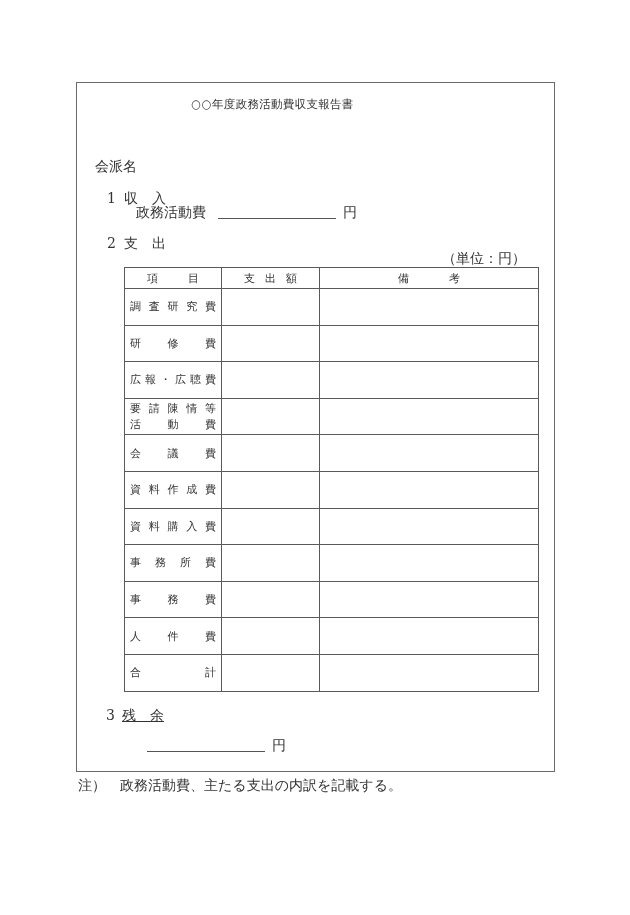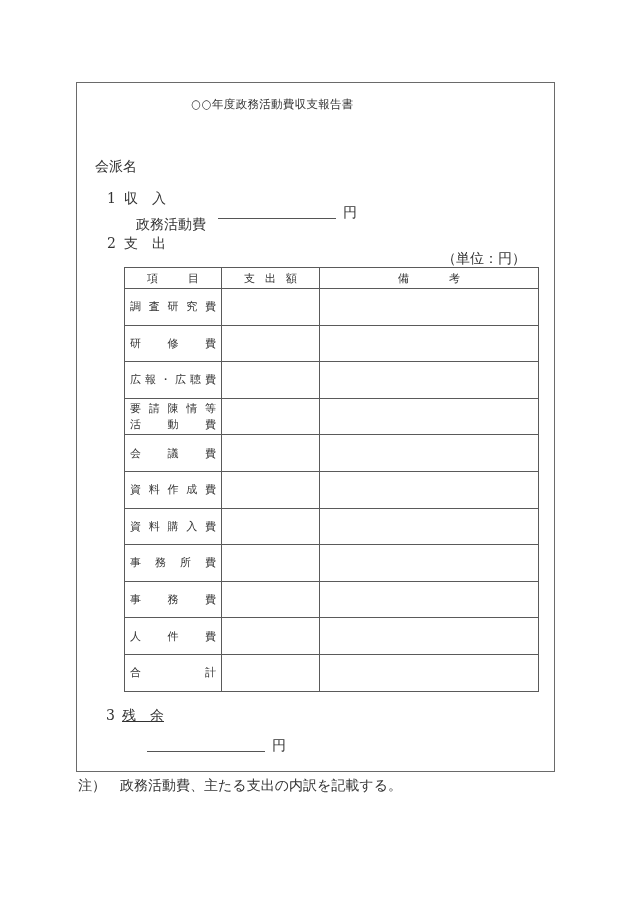--- a/index.html
+++ b/index.html
@@ -36,21 +36,21 @@
 <body>
 
 <div class="frame"></div>
 
 <div class="txt title">○○年度政務活動費収支報告書</div>
 
 <div class="txt" style="left:95px; top:160px;">会派名</div>
 
 <div class="txt" style="left:107px; top:192px;">1</div>
 <div class="txt" style="left:124px; top:192px;">収　入</div>
-<div class="txt" style="left:136px; top:206px;margin-top:12px;">政務活動費</div>
+<div class="txt" style="left:136px; top:206px;">政務活動費</div>
 <div class="uline" style="left:218px; top:218px; width:118px;"></div>
 <div class="txt" style="left:218px; top:205px; width:118px; text-align:right;"></div>
 <div class="txt" style="left:343px; top:206px;">円</div>
 
 <div class="txt" style="left:107px; top:237px;">2</div>
 <div class="txt" style="left:124px; top:237px;">支　出</div>
 <div class="txt" style="left:442px; top:252px;">（単位：円）</div>
 
 <table class="exp">
   <colgroup>

